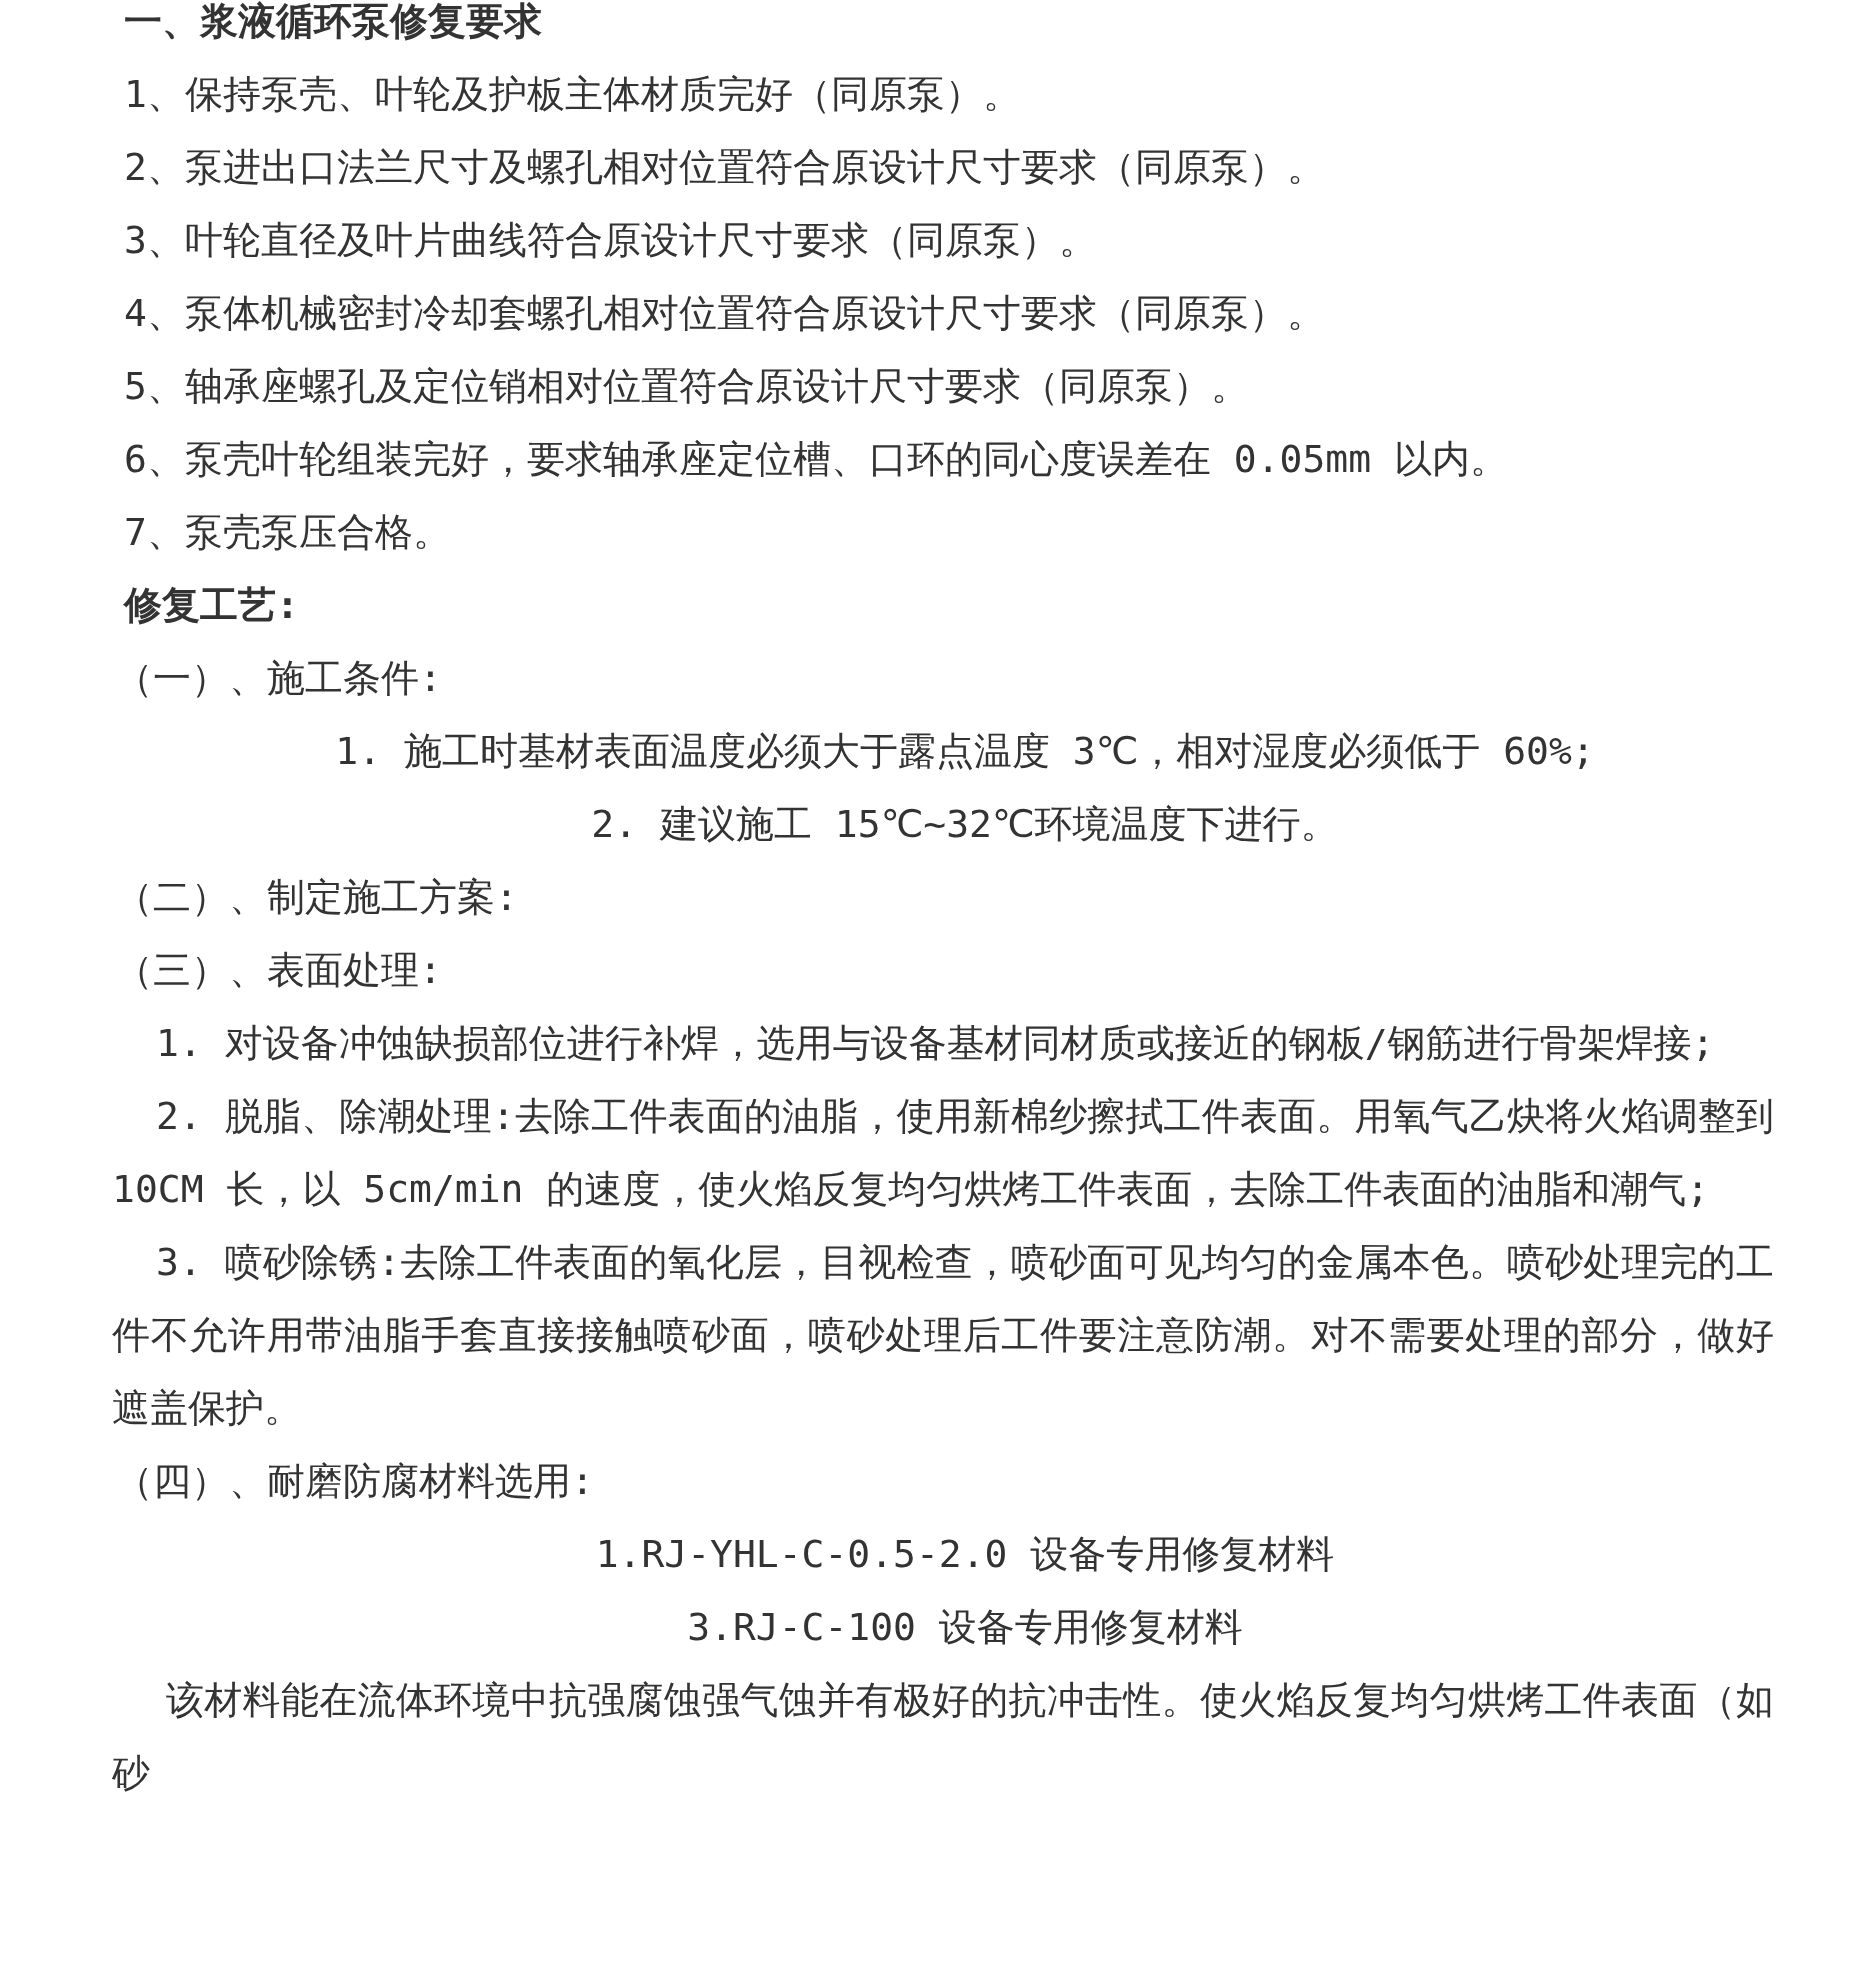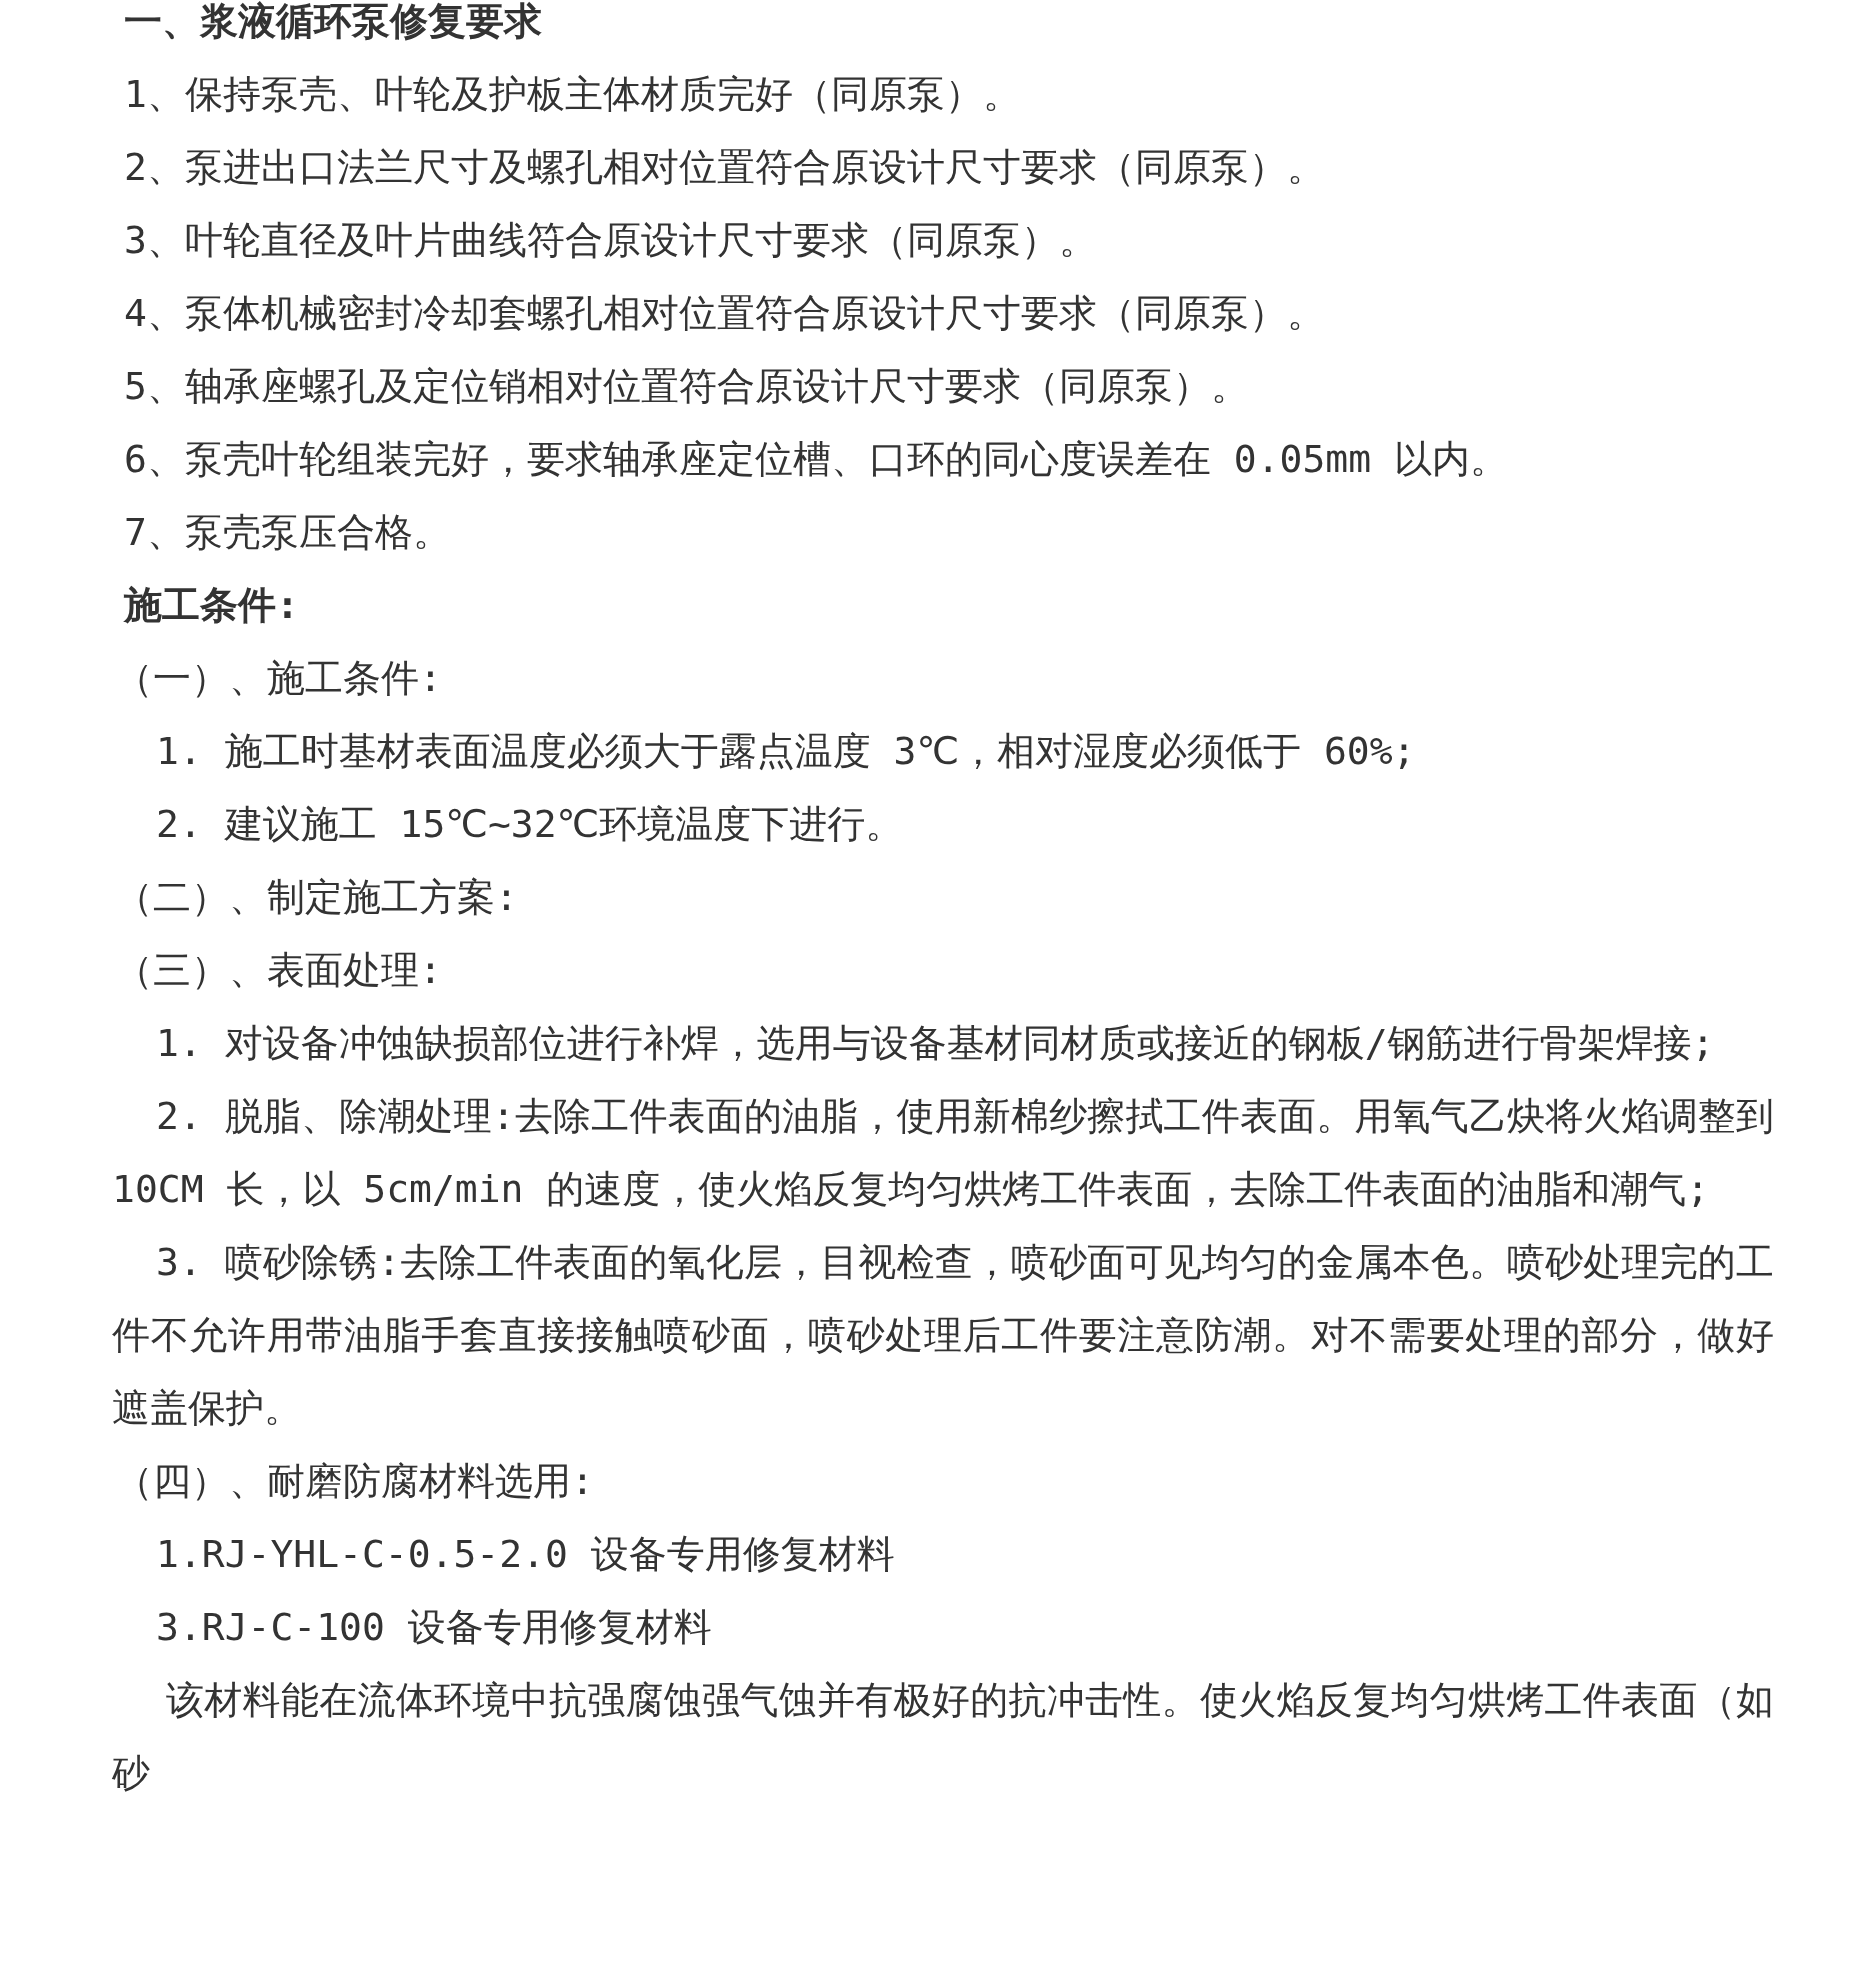--- a/index.html
+++ b/index.html
@@ -29,20 +29,21 @@
   }
   .item {
     padding-left: 12px;
   }
   .heading {
     font-weight: normal;
     padding-left: 3px;
   }
   .sub {
     padding-left: 44px;
+    text-align: center;
   }
   .flow {
     text-indent: 44px;
     text-align: justify;
   }
   .closing {
     text-indent: 54px;
     text-align: justify;
   }
 </style>
@@ -55,21 +56,21 @@
     <p class="doc-title">一、浆液循环泵修复要求</p>
 
     <p class="item">1、保持泵壳、叶轮及护板主体材质完好（同原泵）。</p>
     <p class="item">2、泵进出口法兰尺寸及螺孔相对位置符合原设计尺寸要求（同原泵）。</p>
     <p class="item">3、叶轮直径及叶片曲线符合原设计尺寸要求（同原泵）。</p>
     <p class="item">4、泵体机械密封冷却套螺孔相对位置符合原设计尺寸要求（同原泵）。</p>
     <p class="item">5、轴承座螺孔及定位销相对位置符合原设计尺寸要求（同原泵）。</p>
     <p class="item">6、泵壳叶轮组装完好，要求轴承座定位槽、口环的同心度误差在 0.05mm 以内。</p>
     <p class="item">7、泵壳泵压合格。</p>
 
-    <p class="doc-title">施工条件:</p>
+    <p class="doc-title">修复工艺:</p>
 
     <p class="heading">（一）、施工条件:</p>
     <p class="sub">1. 施工时基材表面温度必须大于露点温度 3℃，相对湿度必须低于 60%;</p>
     <p class="sub">2. 建议施工 15℃~32℃环境温度下进行。</p>
 
     <p class="heading">（二）、制定施工方案:</p>
 
     <p class="heading">（三）、表面处理:</p>
     <p class="flow">1. 对设备冲蚀缺损部位进行补焊，选用与设备基材同材质或接近的钢板/钢筋进行骨架焊接;</p>
     <p class="flow">2. 脱脂、除潮处理:去除工件表面的油脂，使用新棉纱擦拭工件表面。用氧气乙炔将火焰调整到 10CM 长，以 5cm/min 的速度，使火焰反复均匀烘烤工件表面，去除工件表面的油脂和潮气;</p>

